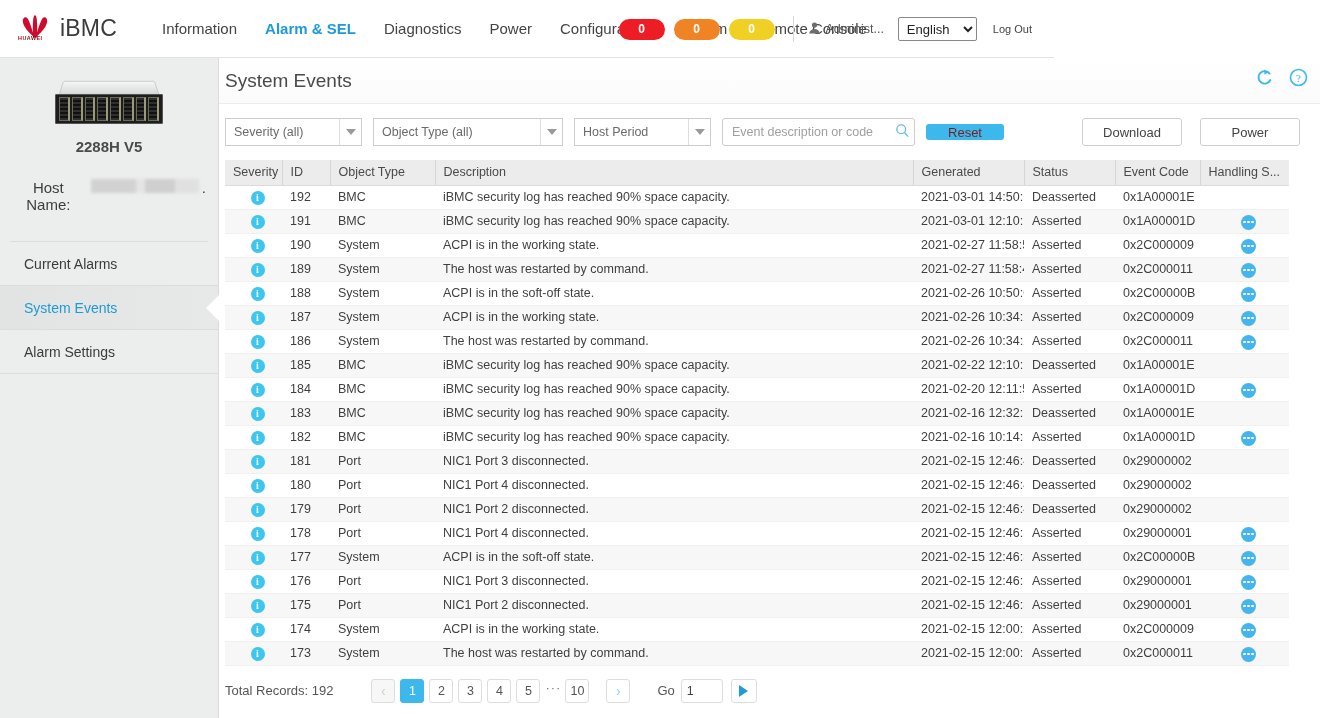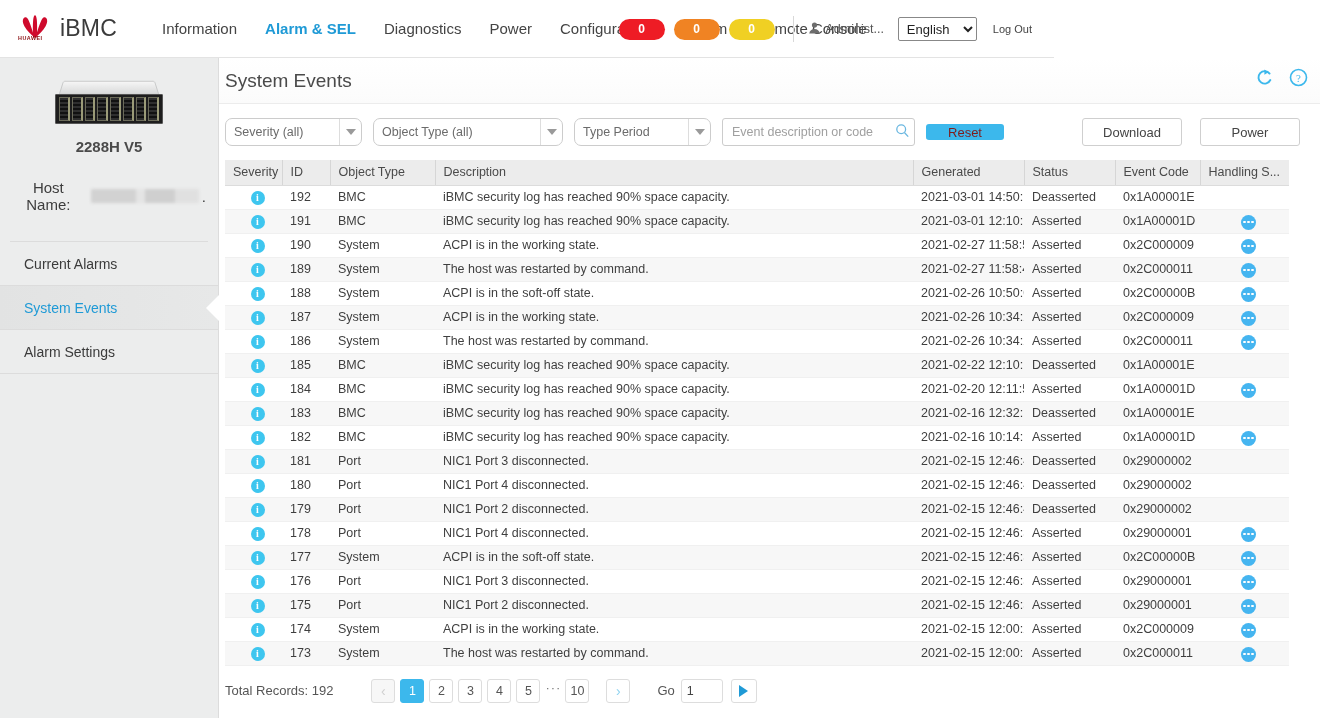--- a/index.html
+++ b/index.html
@@ -72,21 +72,21 @@
   .srv-bay {
     flex:1; height:24px; background:
       repeating-linear-gradient(to bottom,#2e2e2e 0 2px,#111 2px 4px);
     border:1px solid #6b6b5a; border-right:2px solid #9b9b78;
   }
   .model {
     margin-top:12px; font-size:15px; font-weight:bold; color:#4a4a4a;
   }
   .hostname-row {
     margin-top:24px; padding:0 12px; font-size:15px; color:#3d3d3d;
-    display:flex; align-items:center; justify-content:flex-start;
+    display:flex; align-items:flex-start; justify-content:flex-start;
   }
   .hostname-redact {
     display:inline-block; height:14px; width:118px; margin:0 3px 0 6px;
     background:linear-gradient(90deg,#d2d2d2 0 42%, #e4e4e4 42% 50%, #cfcfcf 50% 78%, #e0e0e0 78% 100%);
     filter:blur(1.4px); border-radius:1px;
   }
   .sb-divider { height:1px; background:#dcdcdc; margin:28px 10px 0 10px; }
   .sb-item {
     height:44px; display:flex; align-items:center; padding-left:24px;
     font-size:14px; color:#3b3b3b; cursor:pointer;
@@ -112,21 +112,21 @@
   }
   .page-title { font-size:19px; color:#4a4a4a; padding-left:6px; }
   .head-icons { position:absolute; right:12px; top:10px; display:flex; gap:15px; }
   .icon-btn { cursor:pointer; line-height:0; }
 
   .toolbar {
     height:56px; display:flex; align-items:center;
     padding:0 20px 0 6px; gap:11px; position:relative;
   }
   .sel {
-    height:28px; border:1px solid #ccc; background:#fff; border-radius:7px;
+    height:28px; border:1px solid #ccc; background:#fff; border-radius:0;
     display:flex; align-items:center; font-size:12.5px; color:#6b6b6b;
     position:relative; cursor:pointer;
   }
   .sel .lbl { padding:0 8px; white-space:nowrap; }
   .sel .arrowbox {
     width:22px; height:26px; border-left:1px solid #ddd;
     display:flex; align-items:center; justify-content:center;
     margin-left:auto;
   }
   .caret {
@@ -332,21 +332,21 @@
             <span class="caret"></span>
           </span>
       </div>
       <div class="sel sel-object">
         <span class="lbl">Object Type (all)</span>
         <span class="arrowbox">
             <span class="caret"></span>
           </span>
       </div>
       <div class="sel sel-time">
-        <span class="lbl">Type Period</span>
+        <span class="lbl">Host Period</span>
         <span class="arrowbox">
             <span class="caret"></span>
           </span>
       </div>
       <div class="searchbox">
         <input type="text" placeholder="Event description or code" style="">
         <span>
           <svg width="15" height="15" viewBox="0 0 15 15">
             <circle cx="6.2" cy="6.2" r="4.4" stroke="#6ab7e0" stroke-width="1.3" fill="none"></circle>
             <line x1="9.6" y1="9.8" x2="13.2" y2="13.6" stroke="#6ab7e0" stroke-width="1.3"></line>

